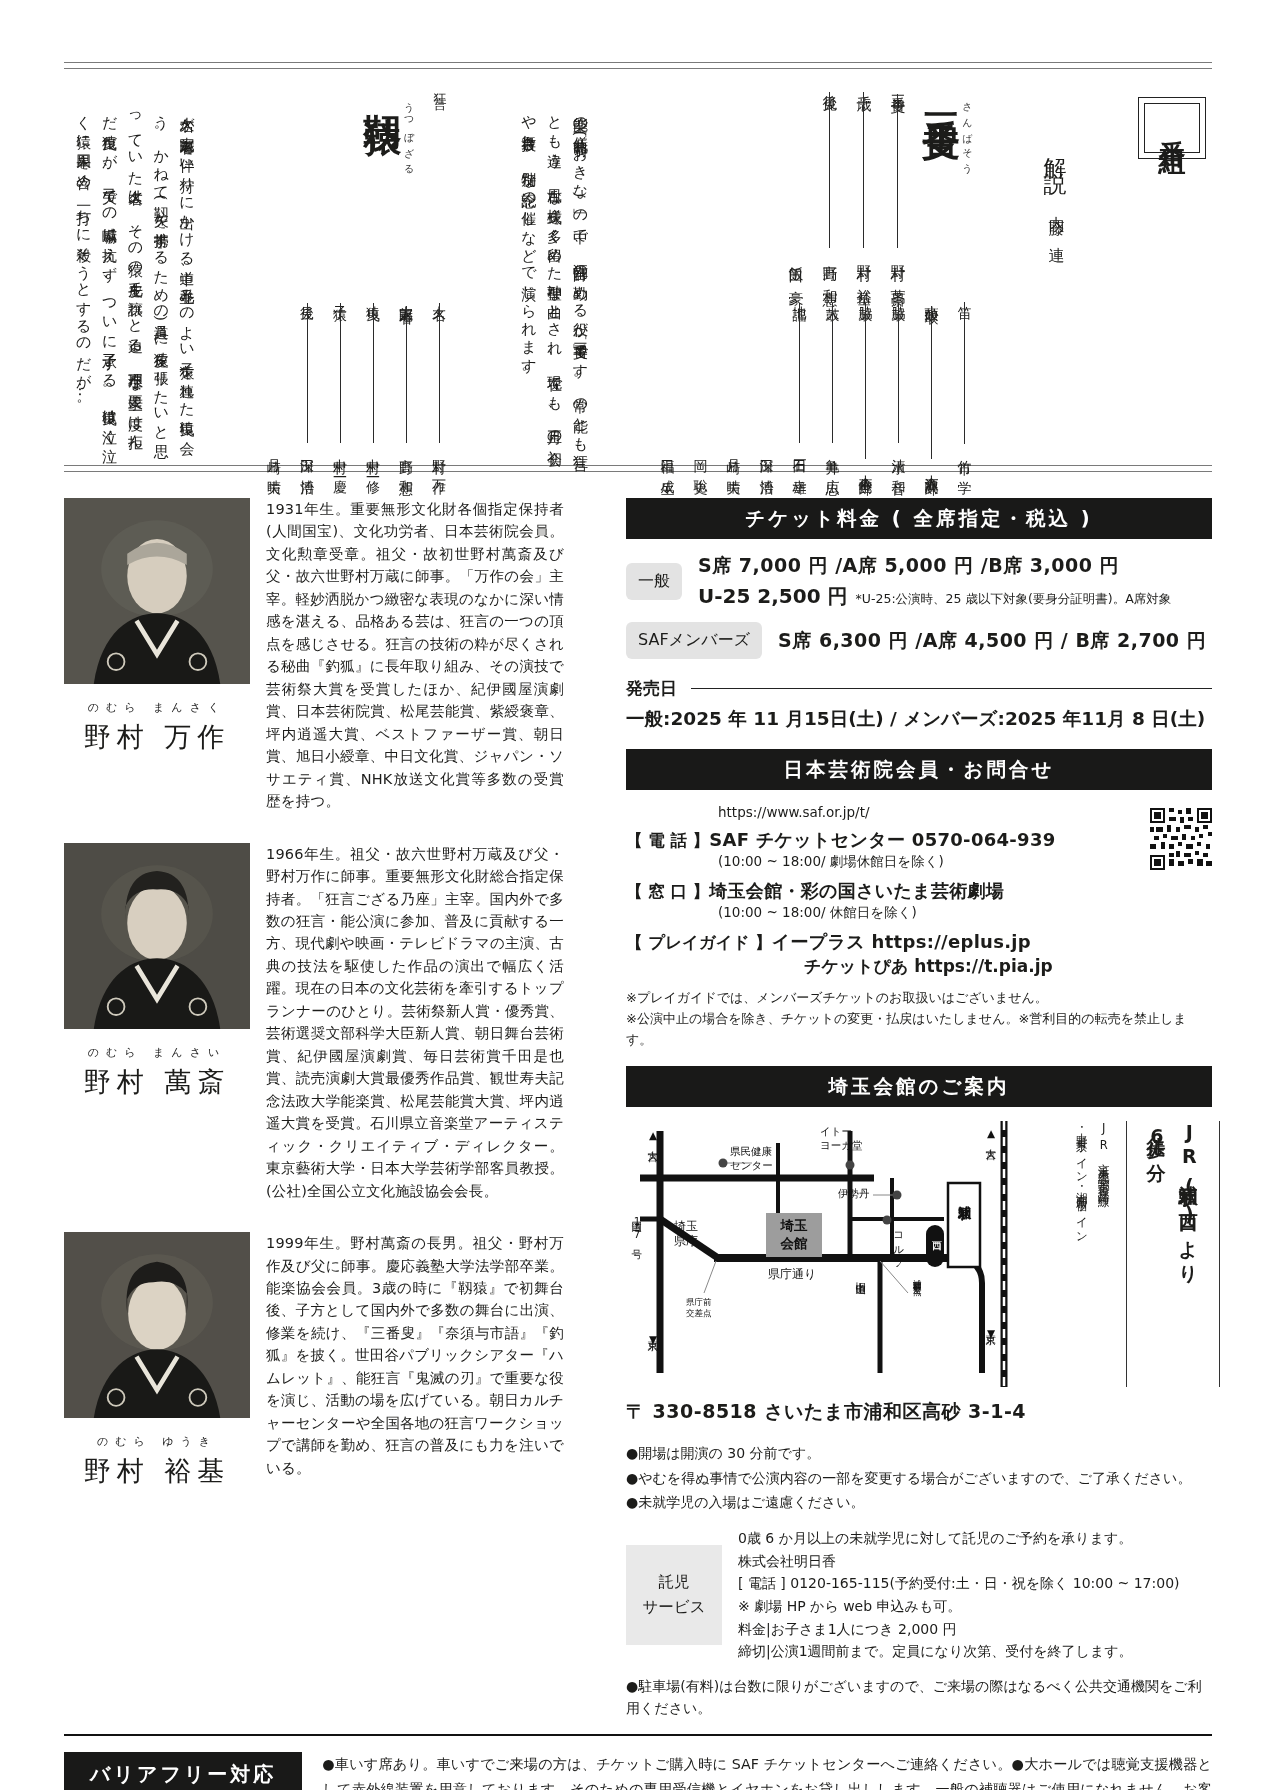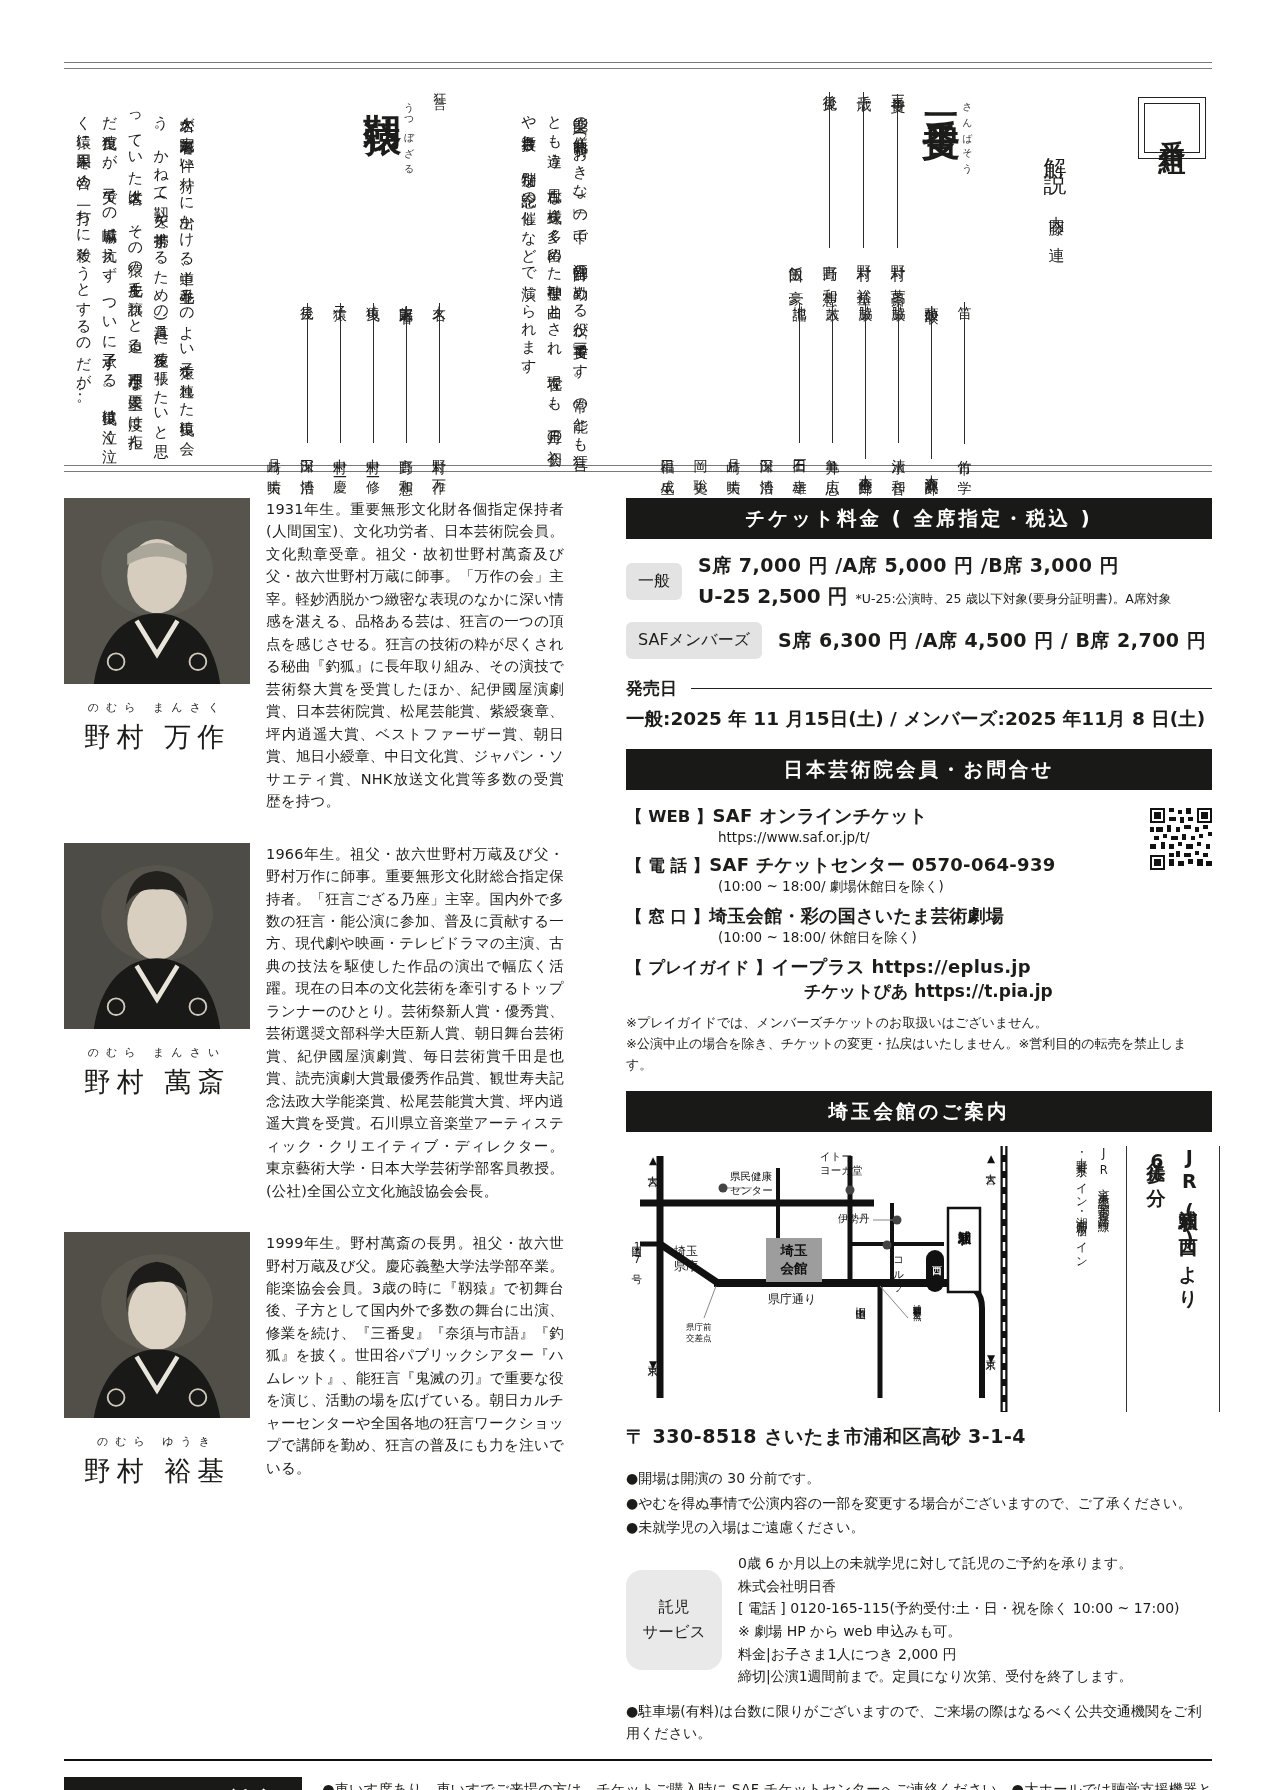--- a/index.html
+++ b/index.html
@@ -83,21 +83,21 @@
   .lbl-station{font-size:13px;font-weight:bold;letter-spacing:2px;}
   .lbl-nishiguchi{color:#fff;font-size:10px;letter-spacing:0;}
   .lbl-tiny{font-size:8.5px;letter-spacing:0;}
   .jr-lines{writing-mode:vertical-rl;text-orientation:upright;font-size:11.5px;letter-spacing:2.5px;
     height:266px;line-height:1.9;}
   .access-box{writing-mode:vertical-rl;text-orientation:upright;font-size:19px;font-weight:bold;letter-spacing:2px;
     height:266px;border-left:1.5px solid #333;border-right:1.5px solid #333;padding:0 14px;line-height:1.7;}
   .address{font-size:19px;font-weight:600;margin:12px 0 16px;letter-spacing:0.5px;}
   .venue-bullets div{font-size:14px;line-height:1.75;}
   .childcare{display:flex;margin:12px 0;}
-  .childcare-label{background:#e9e9e9;border-radius:16px;flex:0 0 96px;height:100px;display:flex;align-items:center;
+  .childcare-label{background:#e9e9e9;border-radius:0;flex:0 0 96px;height:100px;display:flex;align-items:center;
     justify-content:center;text-align:center;font-size:15.5px;line-height:1.6;align-self:center;}
   .childcare-lines{padding-left:16px;font-size:14px;line-height:1.62;}
   .parking{font-size:14px;line-height:1.6;margin-top:11px;}
   
   .barrier{border-top:2.5px solid #111;margin-top:14px;padding-top:16px;display:flex;gap:20px;}
   .barrier-label{background:#191918;color:#fff;font-size:20px;font-weight:bold;letter-spacing:3px;
     flex:0 0 auto;align-self:flex-start;padding:9px 26px;}
   .barrier-text{flex:1;font-size:14.2px;line-height:1.75;text-align:justify;}
 </style>
 </head>
@@ -293,21 +293,21 @@
             <path d="M16 100 C20 74 36 63 50 63 C64 63 80 74 84 100 Z" fill="#191917"></path>
             <path d="M39 67 L50 85 L61 67" fill="none" stroke="#e9e5da" stroke-width="2.5"></path>
             <circle cx="28" cy="89" r="4.5" fill="none" stroke="#cfcabc" stroke-width="1"></circle>
             <circle cx="72" cy="89" r="4.5" fill="none" stroke="#cfcabc" stroke-width="1"></circle>
           </svg>
           <div class="bio-caption">
             <div class="bio-kana">のむら ゆうき</div>
             <div class="bio-name">野村 裕基</div>
           </div>
         </div>
-        <div class="bio-text">1999年生。野村萬斎の長男。祖父・故六世野村万蔵及び父。慶応義塾大学法学部卒業。能楽協会会員。3歳の時に『靱猿』で初舞台後、子方として国内外で多数の舞台に出演、修業を続け、『三番叟』『奈須与市語』『釣狐』を披く。世田谷パブリックシアター『ハムレット』、能狂言『鬼滅の刃』で重要な役を演じ、活動の場を広げている。朝日カルチャーセンターや全国各地の狂言ワークショップで講師を勤め、狂言の普及にも力を注いでいる。</div>
+        <div class="bio-text">1999年生。野村萬斎の長男。祖父・野村万作及び父に師事。慶応義塾大学法学部卒業。能楽協会会員。3歳の時に『靱猿』で初舞台後、子方として国内外で多数の舞台に出演、修業を続け、『三番叟』『奈須与市語』『釣狐』を披く。世田谷パブリックシアター『ハムレット』、能狂言『鬼滅の刃』で重要な役を演じ、活動の場を広げている。朝日カルチャーセンターや全国各地の狂言ワークショップで講師を勤め、狂言の普及にも力を注いでいる。</div>
       </div>
 
     </div>
 
     <div class="info-col">
 
       <div class="black-bar">チケット料金 ( 全席指定・税込 )</div>
 
       <div class="price-row">
         <span class="gray-label">一般</span>
@@ -338,24 +338,20 @@
       <div class="contact-list">
         <svg class="qr" viewBox="0 0 29 29" shape-rendering="crispEdges">
           <rect width="29" height="29" fill="#fff"></rect>
           <path fill="#111" d="M0 0h7v7H0zM22 0h7v7h-7zM0 22h7v7H0z"></path>
           <path fill="#fff" d="M1 1h5v5H1zM23 1h5v5h-5zM1 23h5v5H1z"></path>
           <path fill="#111" d="M2 2h3v3H2zM24 2h3v3h-3zM2 24h3v3H2z"></path>
           <path fill="#111" d="M9 0h2v2H9zM13 1h2v2h-2zM17 0h2v3h-2zM9 4h3v2H9zM14 4h2v3h-2zM18 4h2v2h-2zM0 9h2v2H0zM3 9h3v2H3zM8 8h2v3H8zM12 9h2v2h-2zM16 8h3v2h-3zM21 9h2v2h-2zM25 8h2v2h-2zM27 11h2v2h-2zM2 13h2v2H2zM6 12h2v2H6zM10 13h3v2h-3zM15 12h2v3h-2zM19 13h2v2h-2zM23 12h2v2h-2zM0 17h3v2H0zM5 16h2v3H5zM9 17h2v2H9zM13 16h2v2h-2zM17 17h3v2h-3zM22 16h2v2h-2zM26 17h2v2h-2zM9 21h2v2H9zM12 20h2v3h-2zM16 21h3v2h-3zM21 20h2v2h-2zM25 21h2v2h-2zM9 24h2v3H9zM13 25h3v2h-3zM18 24h2v2h-2zM22 24h3v3h-3zM26 25h3v2h-3z"></path>
         </svg>
 
         <div class="contact-entry">
-          <div class="contact-line1">
-            <span class="c-label">【 WEB 】</span>
-            <span class="c-main">SAF オンラインチケット</span>
-          </div>
           <div class="c-sub">https://www.saf.or.jp/t/</div>
         </div>
 
         <div class="contact-entry">
           <div class="contact-line1">
             <span class="c-label">【 電 話 】</span>
             <span class="c-main">SAF チケットセンター  0570-064-939</span>
           </div>
           <div class="c-sub">(10:00 ~ 18:00/ 劇場休館日を除く)</div>
         </div>

